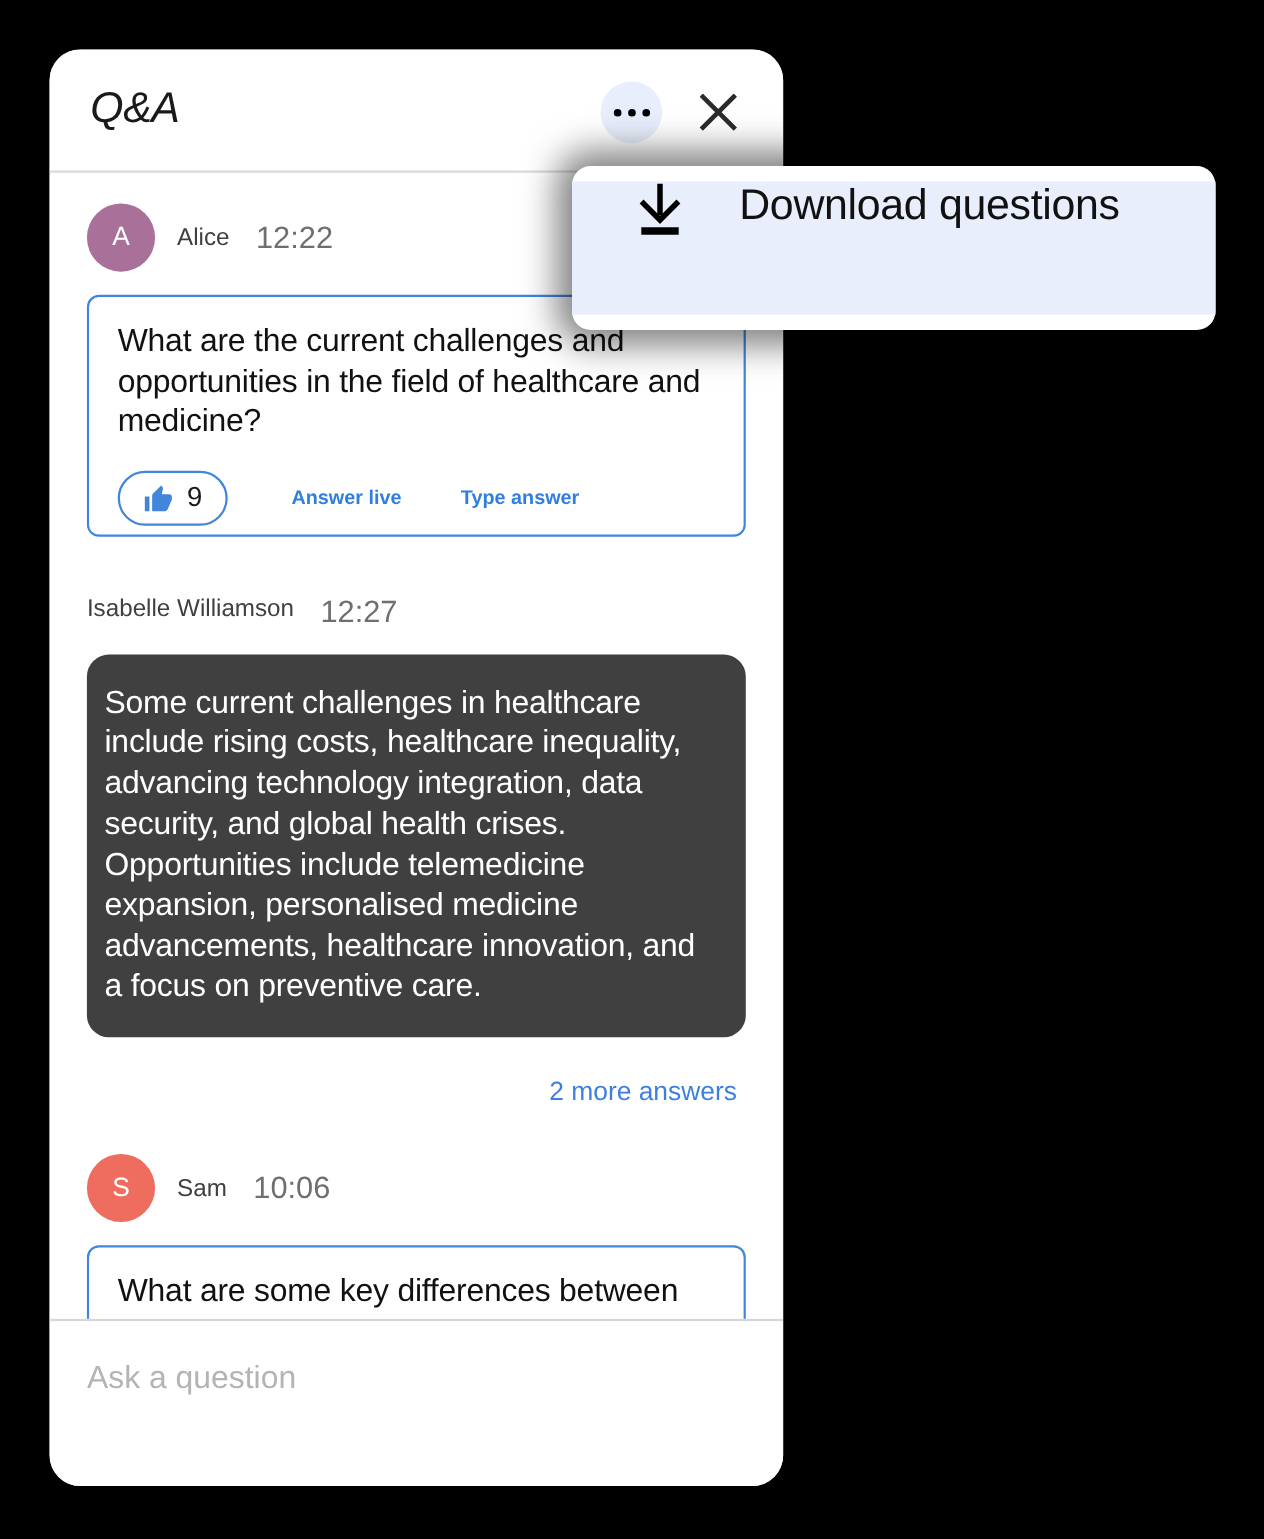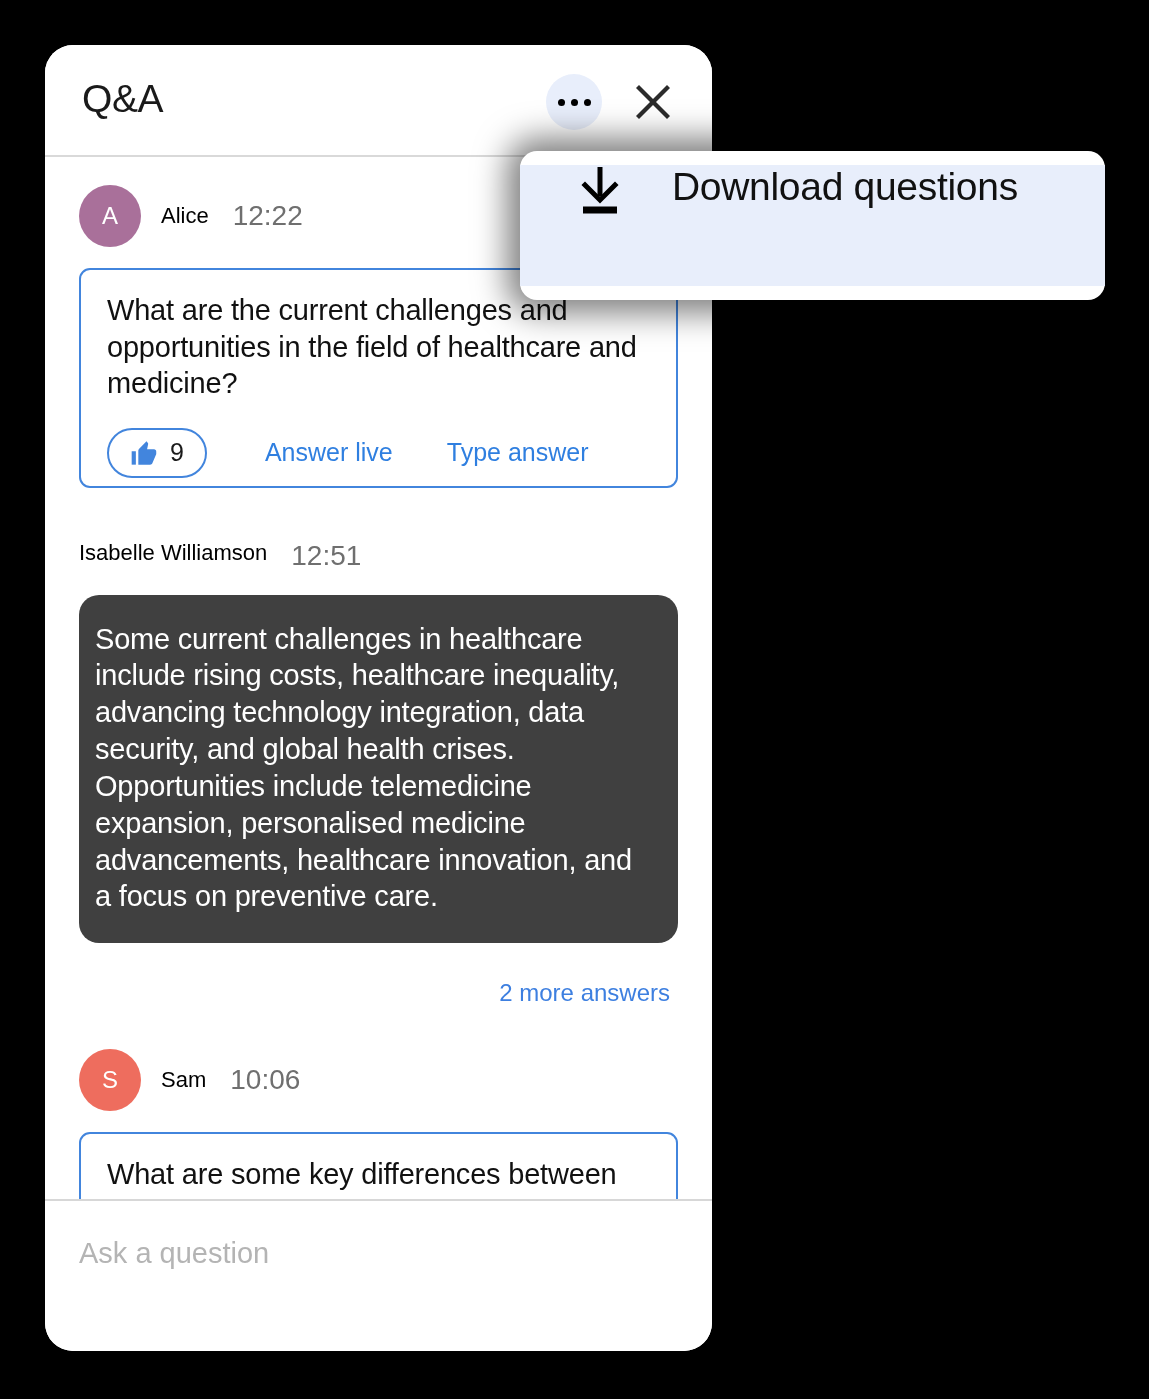--- a/index.html
+++ b/index.html
@@ -42,20 +42,21 @@
     background: #ffffff;
   }
   #qa-title {
     position: absolute;
     left: 37px;
     top: 32px;
     font-size: 39px;
     font-weight: 400;
     color: #1a1a1a;
     letter-spacing: -0.4px;
+    font-style: italic;
   }
   #more-button {
     position: absolute;
     right: 110px;
     top: 29px;
     width: 56px;
     height: 56px;
     border-radius: 50%;
     background: #e8eefb;
     border: none;
@@ -110,21 +111,21 @@
     display: flex;
     align-items: center;
     justify-content: center;
     color: #ffffff;
     font-size: 24px;
     font-weight: 400;
     flex: none;
   }
   .msg-author {
     font-size: 22px;
-    color: #000000;
+    color: #404040;
     margin-left: 20px;
     white-space: nowrap;
   }
   .msg-author.no-avatar { margin-left: 0; }
   .msg-time {
     font-size: 28px;
     color: #6f6f6f;
     margin-left: 24px;
     white-space: nowrap;
   }
@@ -158,22 +159,22 @@
     border: 2px solid #4285dd;
     border-radius: 26px;
     background: #ffffff;
     cursor: pointer;
   }
   .like-count {
     font-size: 25px;
     color: #1a1a1a;
   }
   .action-link {
-    font-size: 25px;
-    font-weight: normal;
+    font-size: 18px;
+    font-weight: bold;
     color: #2f7fe0;
     cursor: pointer;
     background: none;
     border: none;
     font-family: inherit;
     white-space: nowrap;
   }
   #answer-live-link { margin-left: 58px; }
   #type-answer-link { margin-left: 54px; }
 
@@ -317,21 +318,21 @@
               </svg>
               <span class="like-count">9</span>
             </div>
             <button class="action-link" id="answer-live-link">Answer live</button>
             <button class="action-link" id="type-answer-link">Type answer</button>
           </div>
         </div>
 
         <div class="answer-head">
           <div class="msg-author no-avatar">Isabelle Williamson</div>
-          <div class="msg-time">12:51</div>
+          <div class="msg-time">12:27</div>
         </div>
 
         <div class="answer-bubble">Some current challenges in healthcare include rising costs, healthcare inequality, advancing technology integration, data security, and global health crises. Opportunities include telemedicine expansion, personalised medicine advancements, healthcare innovation, and a focus on preventive care.</div>
 
         <div class="more-answers-row">
           <button id="more-answers-link">2 more answers</button>
         </div>
       </div>
 
       <div class="thread">

